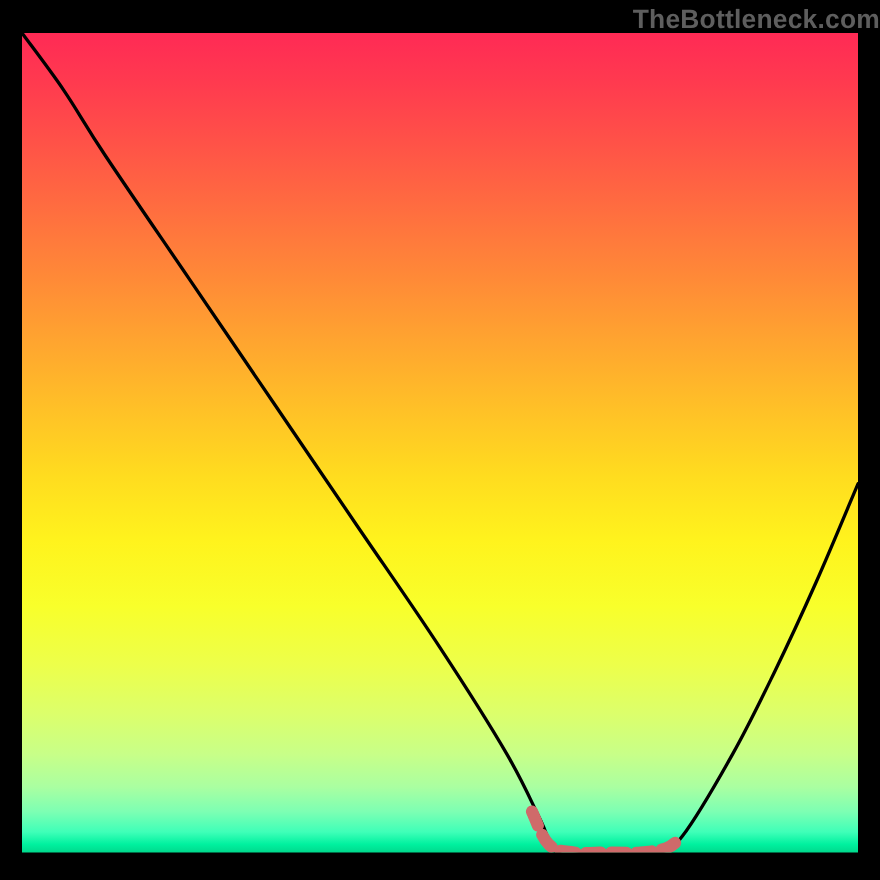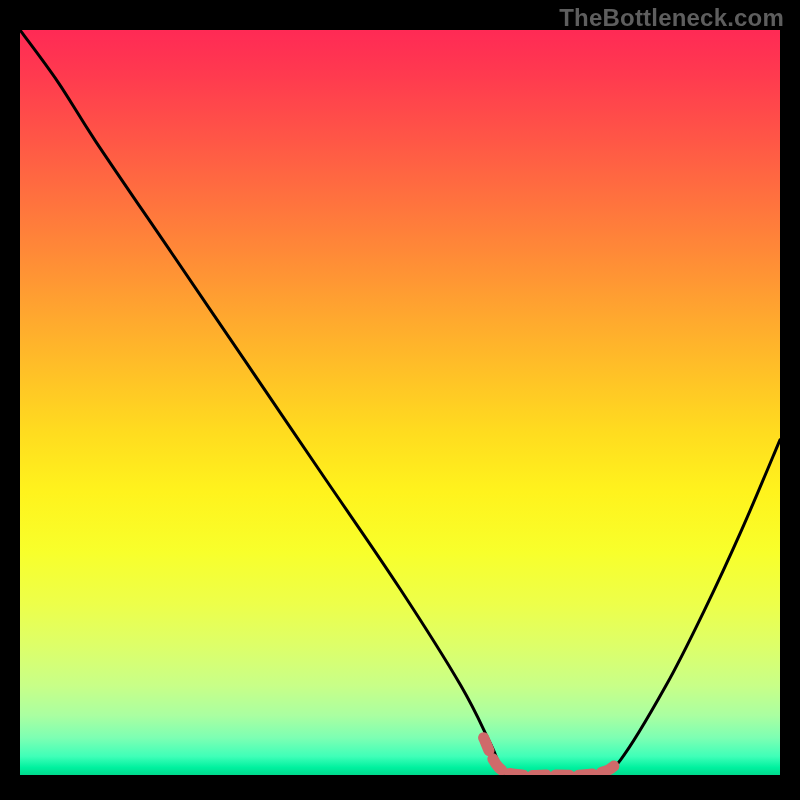--- a/index.html
+++ b/index.html
@@ -13,21 +13,21 @@
   }
   .frame {
     position: relative;
     width: 800px;
     height: 800px;
     background: #000;
   }
   .watermark {
     position: absolute;
     top: 4px;
-    right: 16px;
+    right: 0;
     color: #5e5e5e;
     font-size: 24px;
     font-weight: 600;
     letter-spacing: 0.2px;
     z-index: 10;
   }
   .plot-area {
     position: absolute;
     left: 20px;
     top: 30px;

